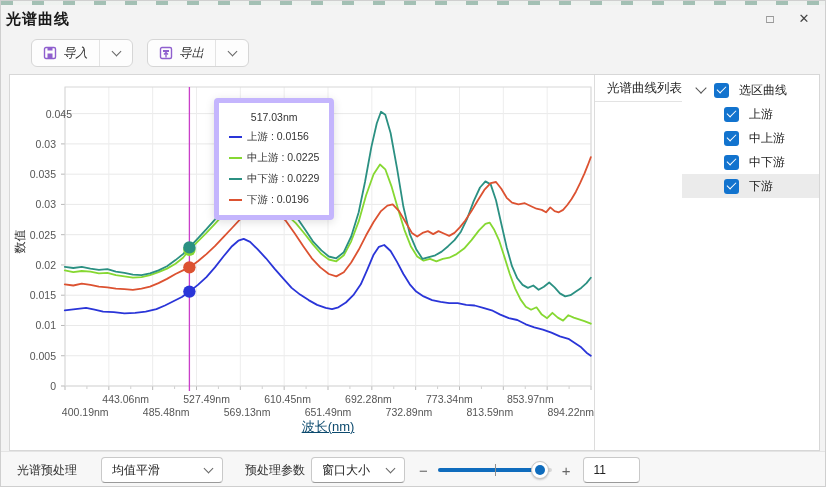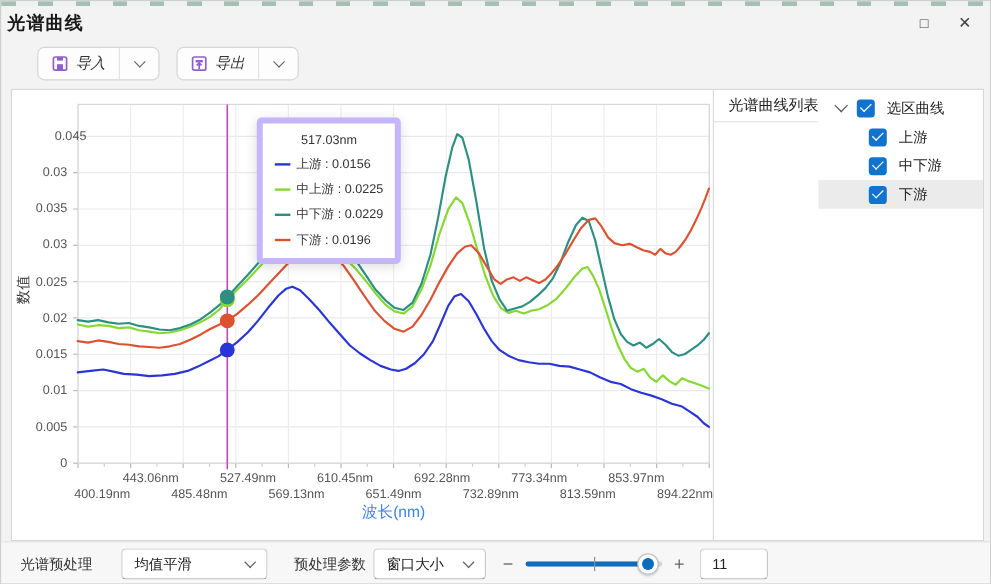--- a/index.html
+++ b/index.html
@@ -39,21 +39,21 @@
   .tree-chev{width:7px;height:7px;border-right:1.2px solid #555;border-bottom:1.2px solid #555;
     transform:rotate(45deg);margin-left:15px;margin-top:-4px;flex:none;}
   .cbx{width:15px;height:15px;border-radius:3px;background:#1273ce;position:relative;flex:none;}
   .cbx::after{content:"";position:absolute;left:4.5px;top:1.5px;width:4px;height:8px;
     border-right:1.8px solid #fff;border-bottom:1.8px solid #fff;transform:rotate(45deg);}
   .tree-label{margin-left:10px;}
   
   .ylab{position:absolute;width:46px;text-align:right;font-size:10.5px;color:#555;}
   .xlab{position:absolute;transform:translateX(-50%);font-size:10.5px;color:#555;white-space:nowrap;}
   .xaxis-title{position:absolute;left:318px;top:343px;transform:translateX(-50%);
-    font-size:13px;color:#3b82f6;}
+    font-size:13px;color:#0c4a6e;text-decoration:underline;}
   .yaxis-title{position:absolute;left:-2px;top:158px;transform:rotate(-90deg);
     font-size:12px;color:#333;}
   
   .tooltip{position:absolute;left:204px;top:23px;background:#fff;border:5px solid #c4b5fd;
     border-radius:4px;box-shadow:0 2px 10px rgba(0,0,0,.13);padding:8px 10px;z-index:5;min-width:78px;}
   .tt-title{text-align:center;font-size:10.5px;color:#333;}
   .tt-row{display:flex;align-items:center;gap:5px;font-size:10.5px;color:#333;margin-top:7px;white-space:nowrap;}
   .tt-dash{width:13px;height:2px;flex:none;}
   
   .bottom-bar{position:absolute;left:0;top:450px;width:826px;height:37px;background:#f7f7f7;
@@ -250,20 +250,25 @@
             <span class="tree-label">选区曲线</span>
           </div>
           <div class="tree-row">
             <span style="width: 42px; flex: 0 0 auto;"></span>
             <span class="cbx" style="background: rgb(18, 115, 206); margin-left: 0px;"></span>
             <span class="tree-label">上游</span>
           </div>
           <div class="tree-row">
             <span style="width: 42px; flex: 0 0 auto;"></span>
             <span class="cbx" style="background: rgb(18, 115, 206); margin-left: 0px;"></span>
+            <span class="tree-label">中上游</span>
+          </div>
+          <div class="tree-row">
+            <span style="width: 42px; flex: 0 0 auto;"></span>
+            <span class="cbx" style="background: rgb(18, 115, 206); margin-left: 0px;"></span>
             <span class="tree-label">中下游</span>
           </div>
           <div class="tree-row selected">
             <span style="width: 42px; flex: 0 0 auto;"></span>
             <span class="cbx" style="background: rgb(18, 115, 206); margin-left: 0px;"></span>
             <span class="tree-label">下游</span>
           </div>
         </div>
     </div>
   </div>

